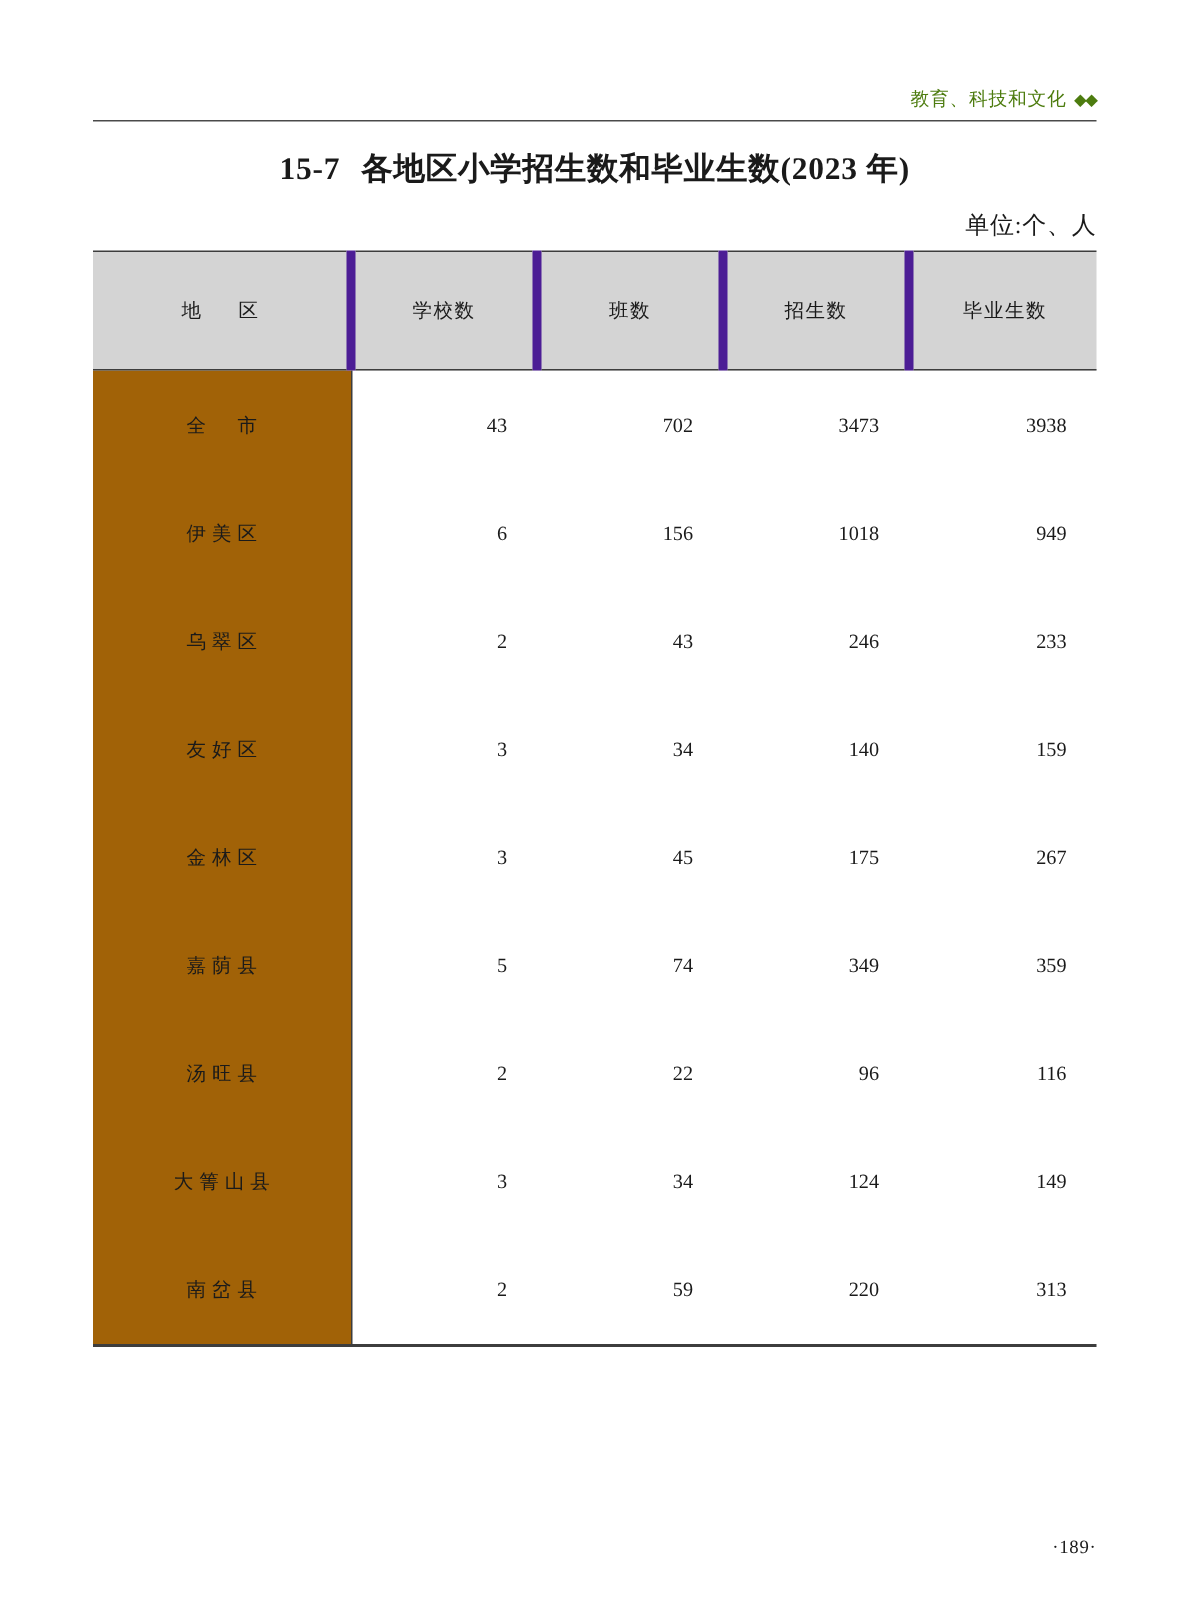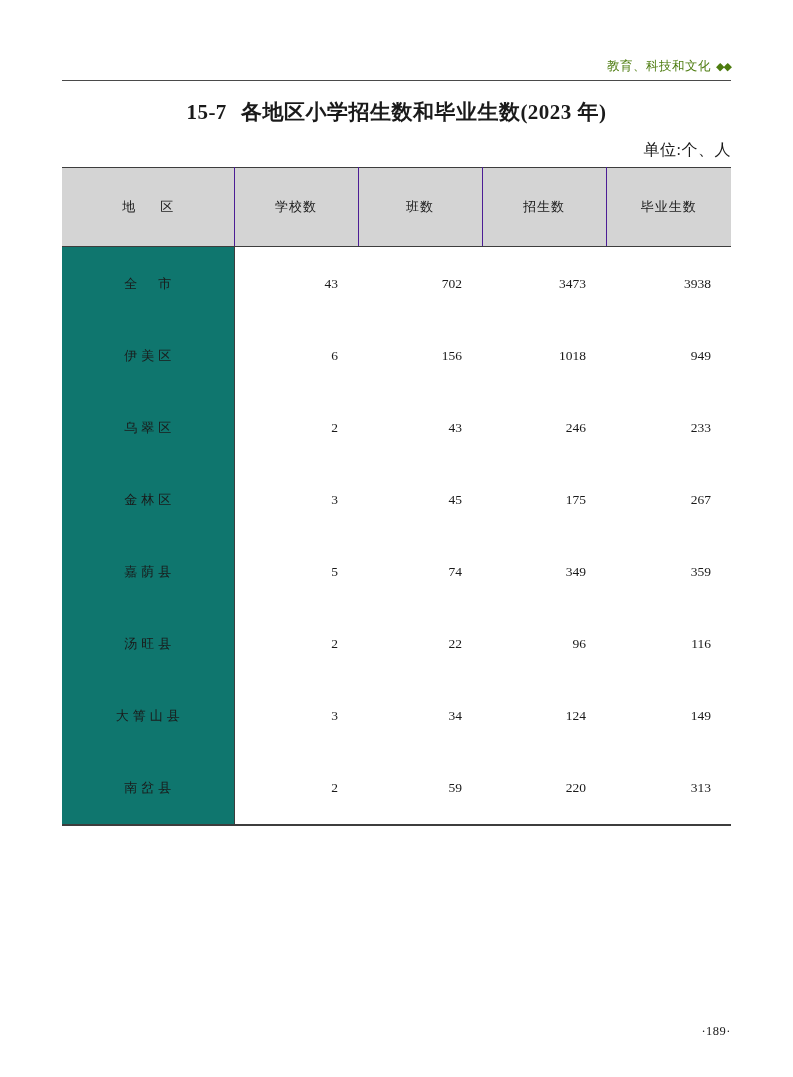--- a/index.html
+++ b/index.html
@@ -87,42 +87,42 @@
   table.data col.c0 { width: 172px; }
   table.data col.c1 { width: 124px; }
   table.data col.c2 { width: 124px; }
   table.data col.c3 { width: 124px; }
   table.data col.c4 { width: 125px; }
 
   table.data thead th {
     background: #d4d4d4;
     border-top: 1.6px solid #3d3d3d;
     border-bottom: 1.1px solid #3d3d3d;
-    border-right: 1px solid #4c1d95;
+    border-right: 6px solid #4c1d95;
     height: 76px;
     font-weight: normal;
     font-size: 13px;
     letter-spacing: 1px;
     text-align: center;
     vertical-align: middle;
   }
   table.data thead th:last-child { border-right: none; margin-top: 25px; }
   table.data thead th.region-head {
     letter-spacing: 6px;
     text-indent: 6px;
   }
 
   table.data tbody td {
     height: 70px;
     font-size: 13px;
     vertical-align: middle;
     border: none;
   }
   table.data tbody td.region {
-    background: #0f766e;
+    background: #a16207;
     text-align: center;
     letter-spacing: 4px;
     text-indent: 4px;
     border-right: 1.3px solid #3d3d3d;
   }
   table.data tbody td.val {
     text-align: right;
     padding-right: 20px;
     font-family: "Liberation Serif", serif;
     font-size: 13.5px;
@@ -198,20 +198,27 @@
           <td class="val">949</td>
         </tr>
         <tr>
           <td class="region">乌翠区</td>
           <td class="val">2</td>
           <td class="val">43</td>
           <td class="val">246</td>
           <td class="val">233</td>
         </tr>
         <tr>
+          <td class="region">友好区</td>
+          <td class="val">3</td>
+          <td class="val">34</td>
+          <td class="val">140</td>
+          <td class="val">159</td>
+        </tr>
+        <tr>
           <td class="region">金林区</td>
           <td class="val">3</td>
           <td class="val">45</td>
           <td class="val">175</td>
           <td class="val">267</td>
         </tr>
         <tr>
           <td class="region">嘉荫县</td>
           <td class="val">5</td>
           <td class="val">74</td>

